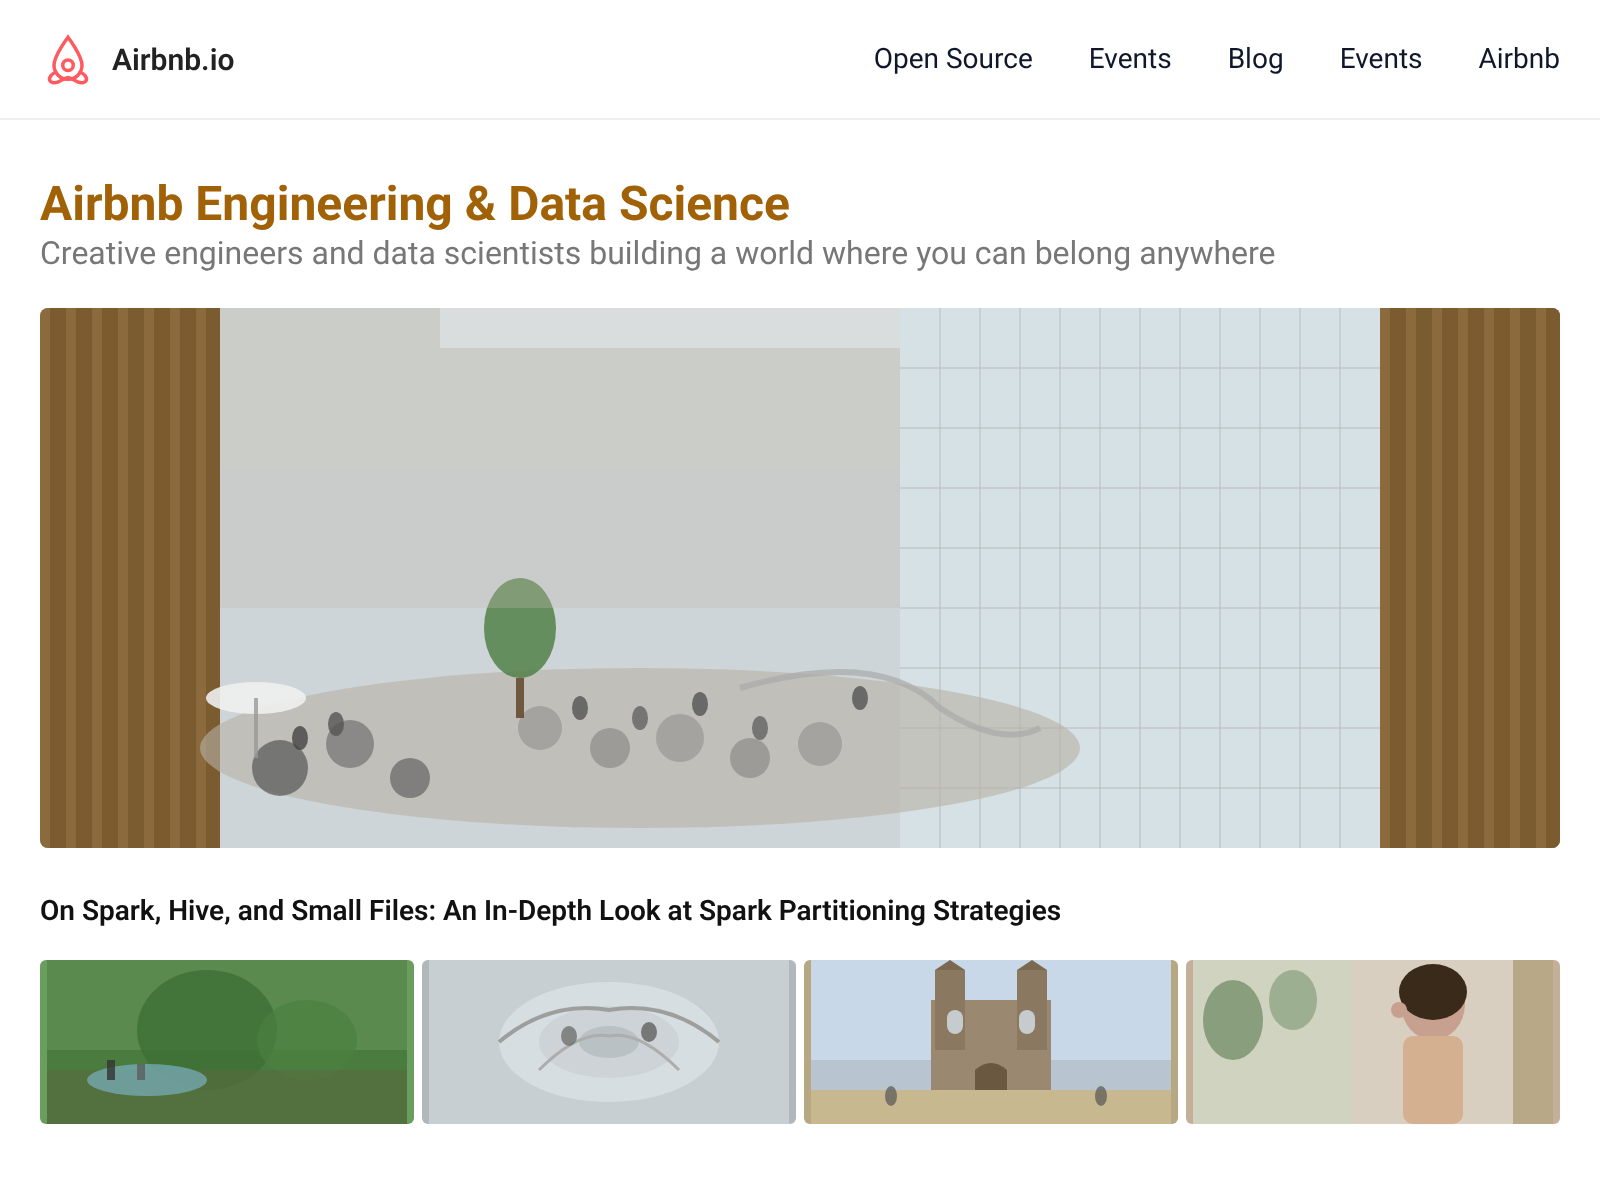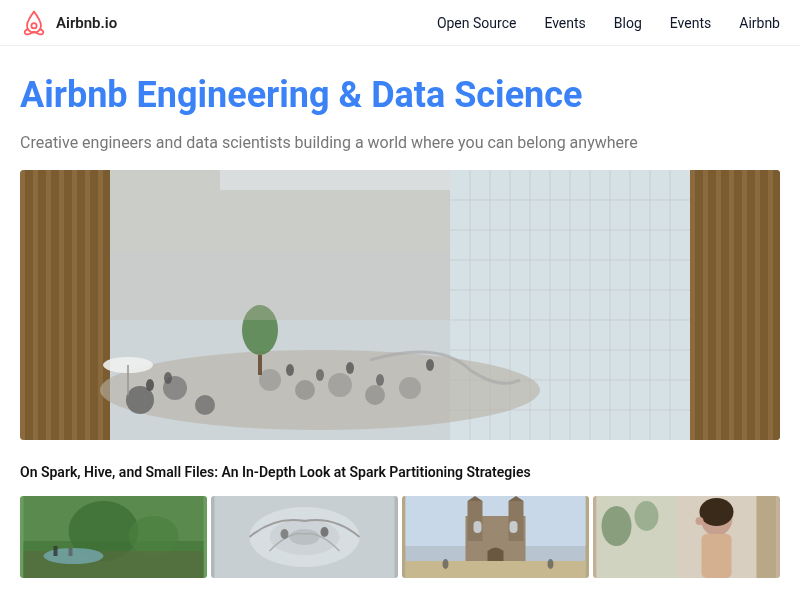--- a/index.html
+++ b/index.html
@@ -14,21 +14,21 @@
       width: 800px;
       min-height: 600px;
       overflow-x: hidden;
     }
     
     header {
       display: flex;
       align-items: center;
       justify-content: space-between;
       padding: 0 20px;
-      height: 46px;
+      height: 60px;
       border-bottom: 1px solid #eee;
     }
     .logo-area {
       display: flex;
       align-items: center;
       gap: 8px;
     }
     .logo-text {
       font-size: 15px;
       font-weight: 600;
@@ -42,24 +42,24 @@
     nav a {
       text-decoration: none;
       color: #0f172a;
       font-size: 14px;
     }
     
     .hero-text {
       padding: 28px 20px 18px 20px;
     }
     .hero-title {
-      font-size: 36px;
+      font-size: 24px;
       font-weight: 700;
-      color: #3b82f6;
-      margin-bottom: 16px;
+      color: #a16207;
+      margin-bottom: 0;
       line-height: 1.2;
     }
     .hero-subtitle {
       font-size: 16px;
       color: #777;
       font-weight: 400;
     }
     
     .featured-article {
       padding: 0 20px;

